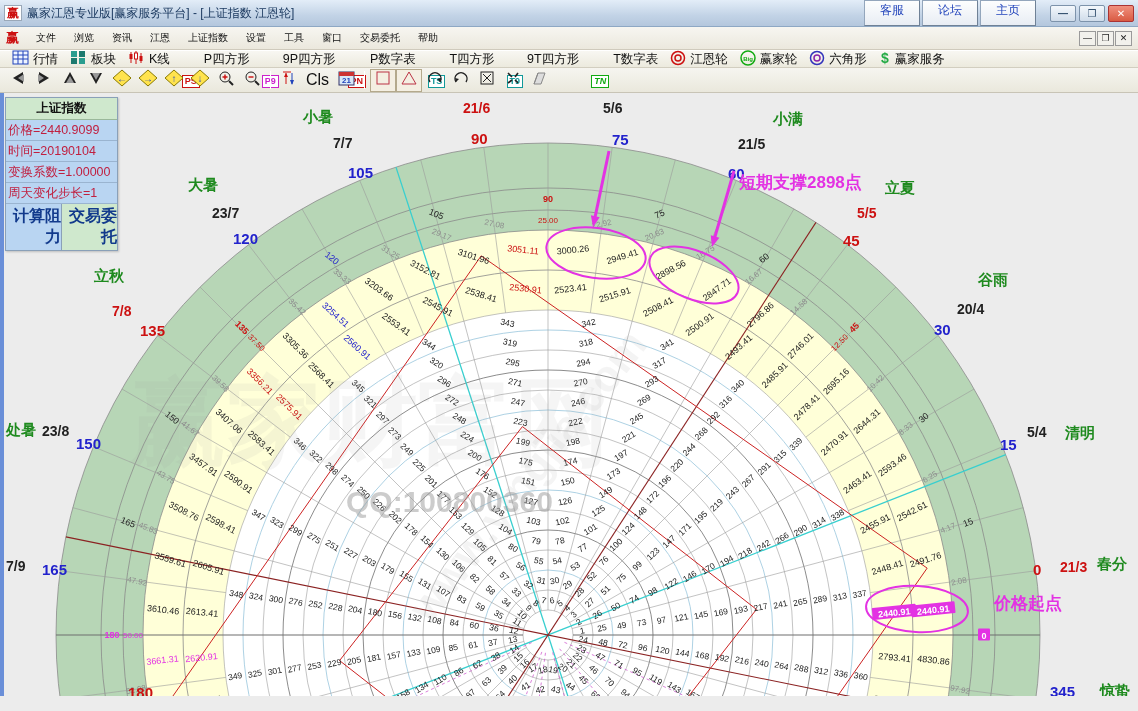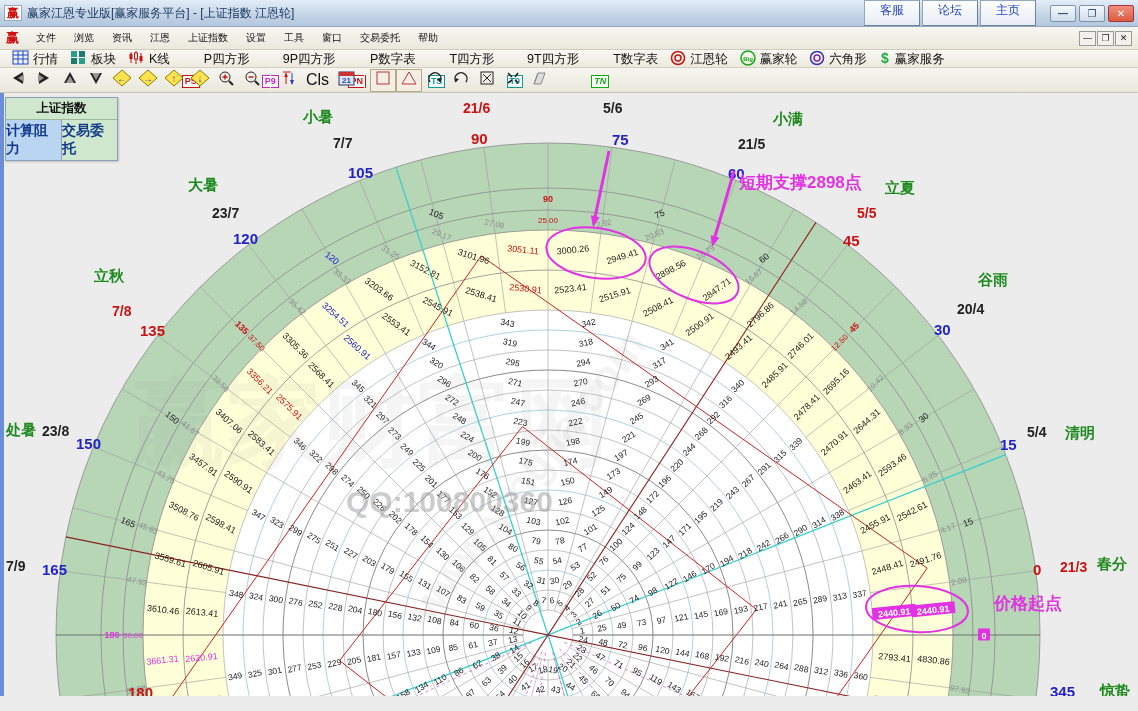--- a/index.html
+++ b/index.html
@@ -43,21 +43,21 @@
   .left-border { position:absolute; left:0; top:0; width:4px; height:603px; background:#6a8fd8; }
   #wheel-area { position:absolute; left:0; top:0; width:1138px; height:603px; }
   
   .quote-panel { position:absolute; left:5px; top:4px; width:113px; font-size:12.5px;
     border:1px solid #8aa0b8; background:#b9d5f2; box-shadow:1px 1px 2px rgba(0,0,0,.2); }
   .qp-title { background:#cfe8cd; color:#111; text-align:center; font-weight:bold;
     padding:2px 0; border-bottom:1px solid #9ab89a; }
   .qp-row { background:#b9d5f2; color:#c02040; padding:1.5px 2px; border-bottom:1px solid #9ab4d0;
     white-space:nowrap; overflow:hidden; }
   .qp-btns { display:flex; }
-  .qp-btn { flex:1; text-align:left; padding:2px 0; font-size:14px; color:#123a8c; font-weight:bold; }
+  .qp-btn { flex:1; text-align:right; padding:2px 0; font-size:16px; color:#123a8c; font-weight:bold; }
   .qp-btn.blue { background:#b9d5f2; border-right:1px solid #8aa0b8; }
   .qp-btn.green { background:#cfe8cd; }
   svg text { user-select:none; }
 </style>
 </head>
 <body>
 
 <div class="titlebar">
   <div class="app-logo">赢</div>
   <div class="title-text">赢家江恩专业版[赢家服务平台] - [上证指数 江恩轮]</div>
@@ -798,18 +798,24 @@
           <polygon points="593,134 590.8626412591079,122.30890520042148 599.6695893239887,124.16299952987005" fill="#e332e3"></polygon>
           <line x1="734" y1="78" x2="714.2244646123285" y2="146.3154858846835" stroke="#e332e3" stroke-width="3"></line>
           <polygon points="712,154 710.7360996520861,142.18253174700507 719.3811780318172,144.6850544358746" fill="#e332e3"></polygon>
           <text x="739" y="95" font-size="17" fill="#e332e3" font-weight="bold">短期支撑2898点</text>
           <text x="994" y="516" font-size="17" fill="#e332e3" font-weight="bold">价格起点</text>
         </g>
       </svg></div>
   <div class="left-border"></div>
   <div class="quote-panel">
     <div class="qp-title">上证指数</div>
+    <div id="qp-rows">
+        <div class="qp-row">价格=2440.9099</div>
+        <div class="qp-row">时间=20190104</div>
+        <div class="qp-row">变换系数=1.00000</div>
+        <div class="qp-row">周天变化步长=1</div>
+      </div>
     <div class="qp-btns" id="qp-btns">
         <div class="qp-btn blue">计算阻力</div>
         <div class="qp-btn green">交易委托</div>
       </div>
   </div>
 </div>
 
 </body></html>

